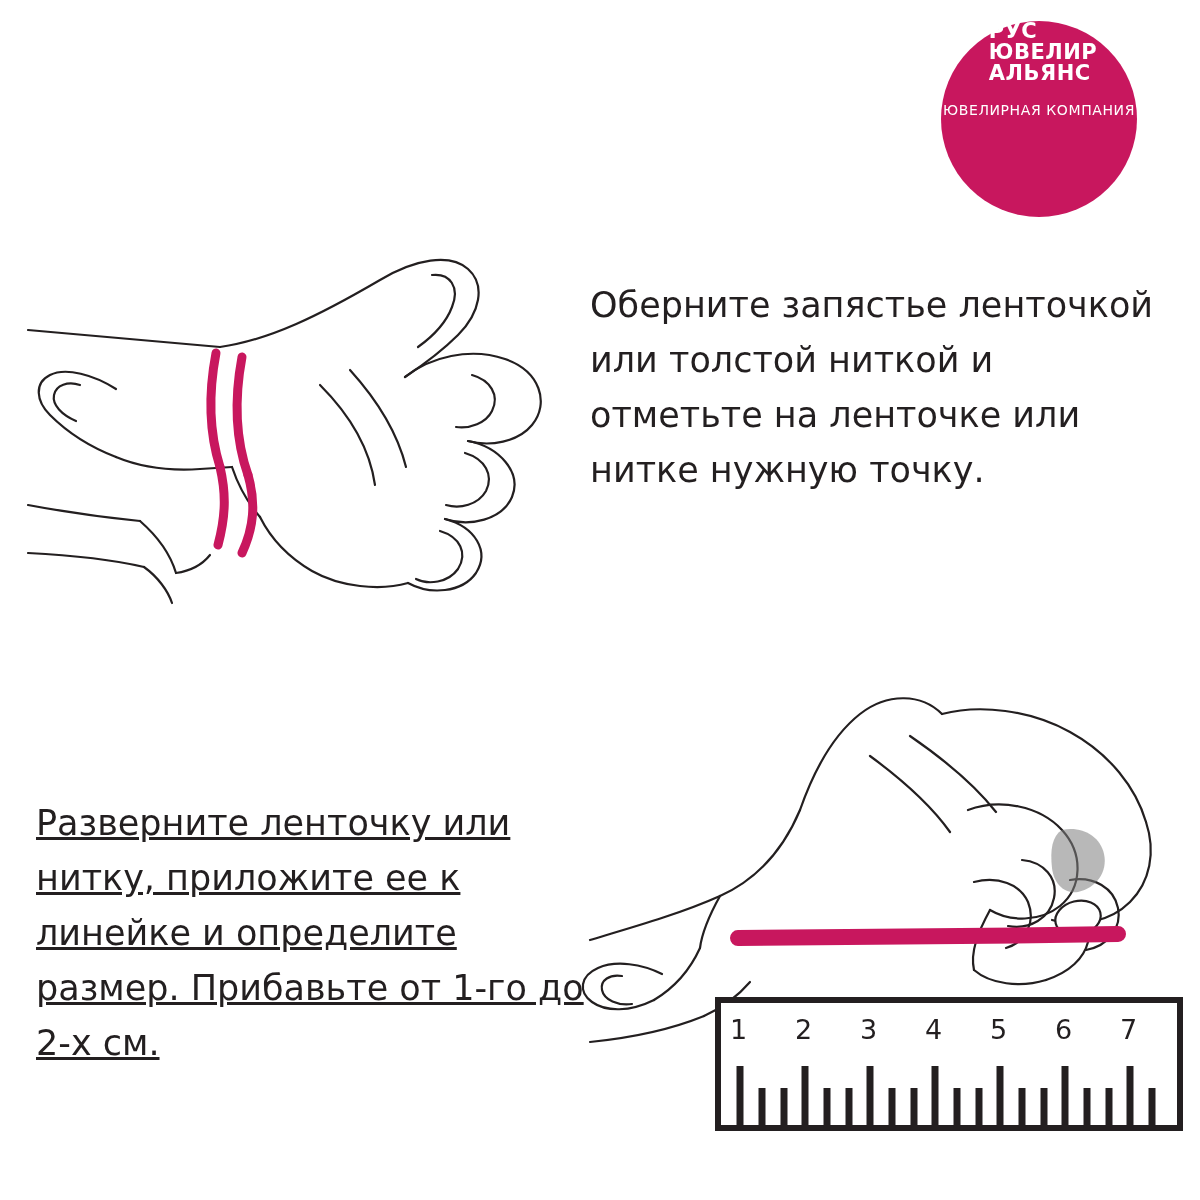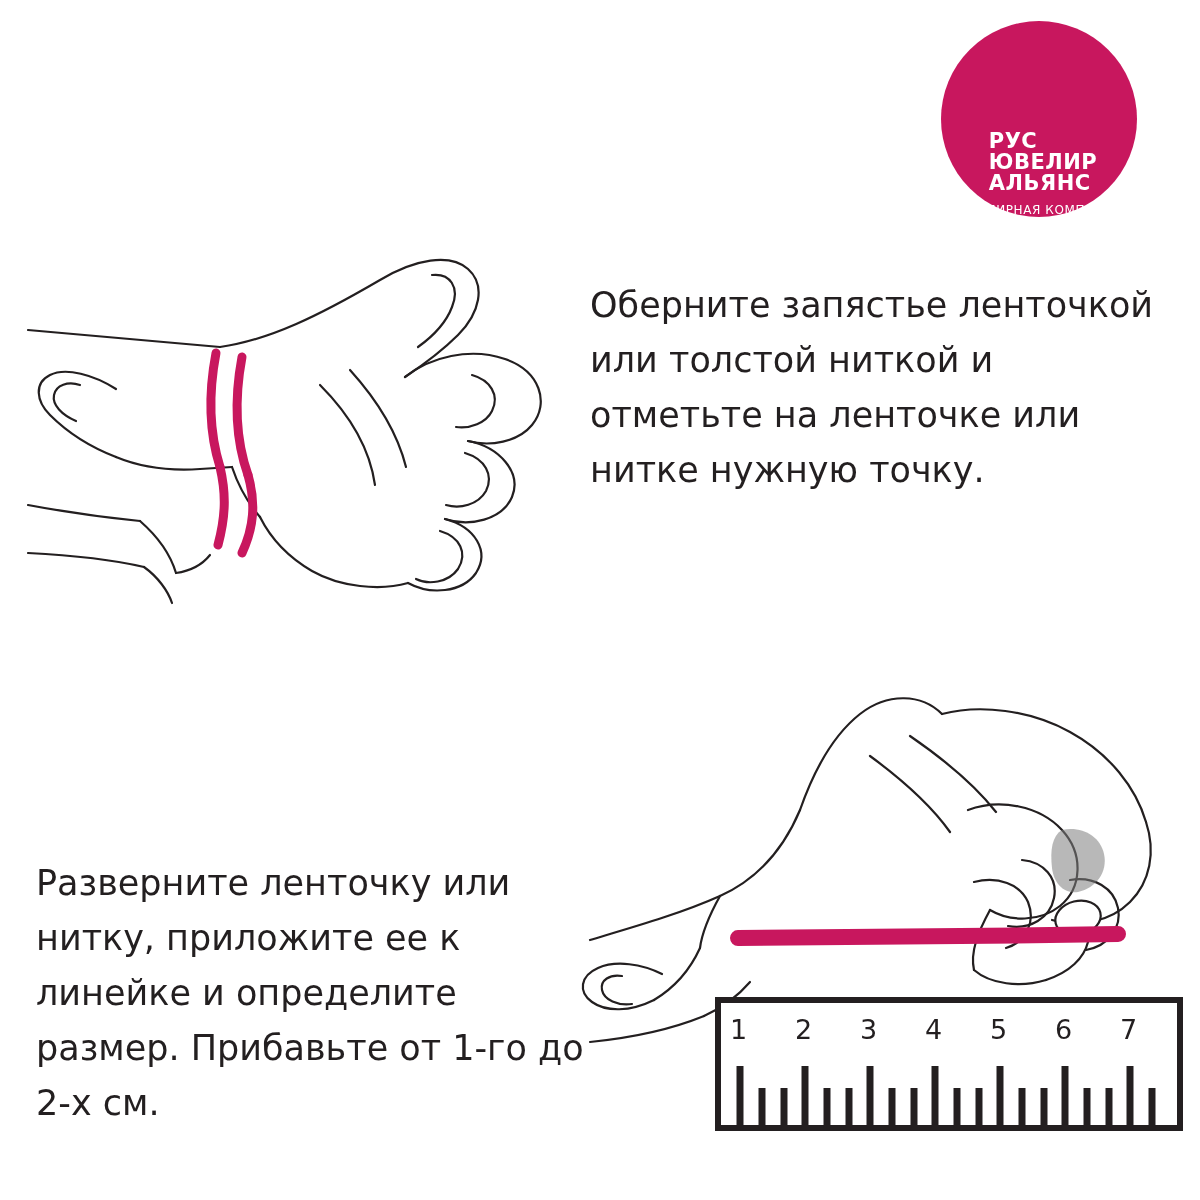--- a/index.html
+++ b/index.html
@@ -27,60 +27,61 @@
     position: absolute;
     left: 941px;
     top: 21px;
     width: 196px;
     height: 196px;
     border-radius: 50%;
     background: #c8175e;
     display: flex;
     flex-direction: column;
     align-items: center;
-    justify-content: flex-end;
+    justify-content: flex-start;
   }
   .logo-lines {
     display: flex;
     flex-direction: column;
     align-items: flex-start;
     transform: translateX(4px);
   }
   .logo-line {
     color: #ffffff;
     font-weight: bold;
     font-size: 21px;
     line-height: 21px;
     letter-spacing: 0.5px;
   }
   .logo-sub {
     color: #ffffff;
-    font-size: 12px;
+    font-size: 14px;
     letter-spacing: 0.6px;
-    margin-top: 9px;
+    margin-top: 18px;
     text-align: center;
   }
 
   
   .step-text {
     position: absolute;
     color: #231f20;
     font-size: 35px;
     line-height: 55px;
     white-space: pre-line;
   }
   #step1-text {
     left: 590px;
     top: 278px;
     width: 580px;
   }
   #step2-text {
     left: 36px;
-    top: 856px;
+    top: 796px;
     width: 560px;
+    text-decoration: underline;
   }
 
   
   .illus {
     position: absolute;
   }
   #illus-hand-wrist {
     left: 20px;
     top: 235px;
     width: 560px;

